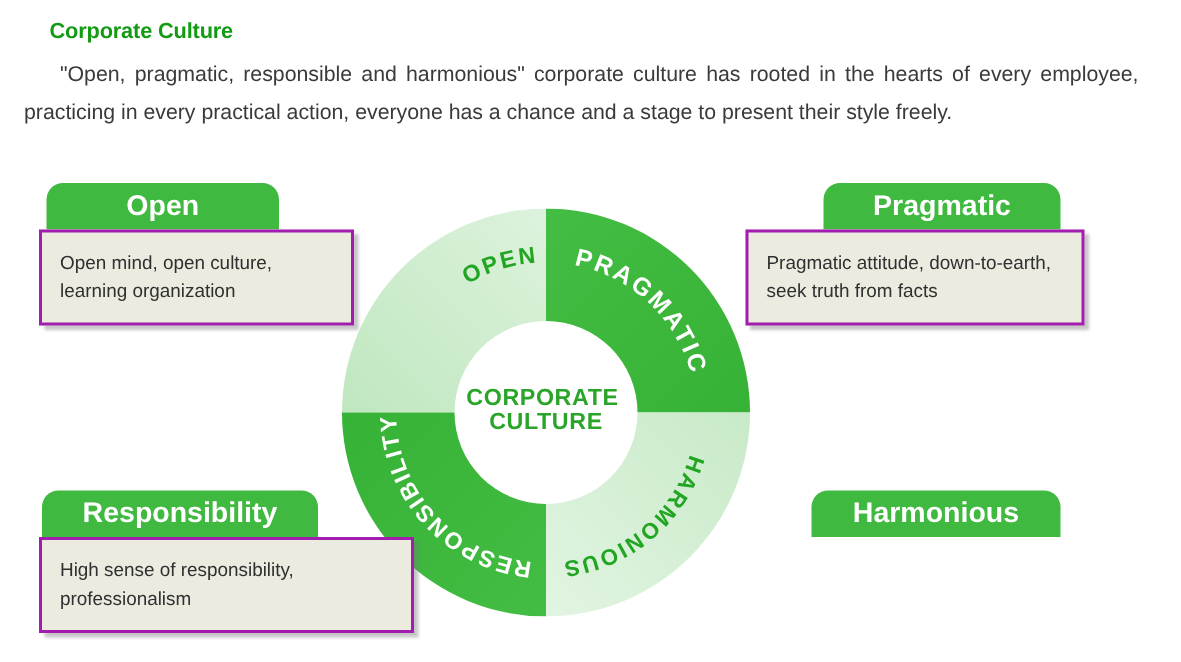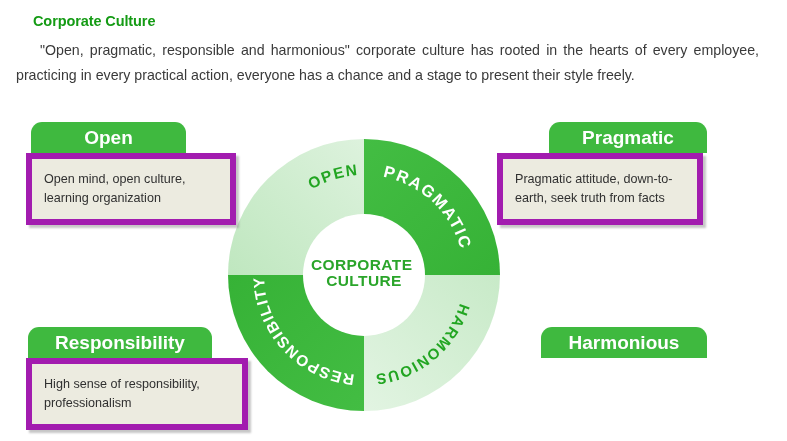--- a/index.html
+++ b/index.html
@@ -63,42 +63,42 @@
     border-radius: 11px 11px 0 0;
     color: #ffffff;
     font-size: 19px;
     font-weight: bold;
     box-sizing: border-box;
     white-space: nowrap;
     overflow: hidden;
   }
   .card-body {
     background: #ecebe0;
-    border: 6px solid #a21caf;
+    border: 2px solid #a21caf;
     box-shadow: 3px 3px 2px rgba(120,120,120,0.42);
     box-sizing: border-box;
     padding: 11px 10px 11px 12px;
     font-size: 12.6px;
     line-height: 19px;
     color: #303030;
     min-height: 58px;
   }
 
   
   #card-open       { left: 26px;  top: 122px; }
   #card-open .card-tab  { width: 155px; margin-left: 5px; text-align: center; }
   #card-open .card-body { width: 210px; }
 
   #card-pragmatic  { left: 497px; top: 122px; }
   #card-pragmatic .card-tab  { width: 158px; margin-left: 52px; text-align: center; }
-  #card-pragmatic .card-body { width: 206px; }
+  #card-pragmatic .card-body { width: 226px; }
 
   #card-responsibility { left: 26px; top: 327px; }
   #card-responsibility .card-tab  { width: 184px; margin-left: 2px; text-align: center; }
-  #card-responsibility .card-body { width: 222px; }
+  #card-responsibility .card-body { width: 250px; }
 
   #card-harmonious { left: 497px; top: 327px; }
   #card-harmonious .card-tab  { width: 166px; margin-left: 44px; text-align: center; }
   #card-harmonious .card-body { width: 210px; }
 </style>
 </head>
 <body>
 
 <div id="text-block">
   <h1 id="page-title">Corporate Culture</h1>

